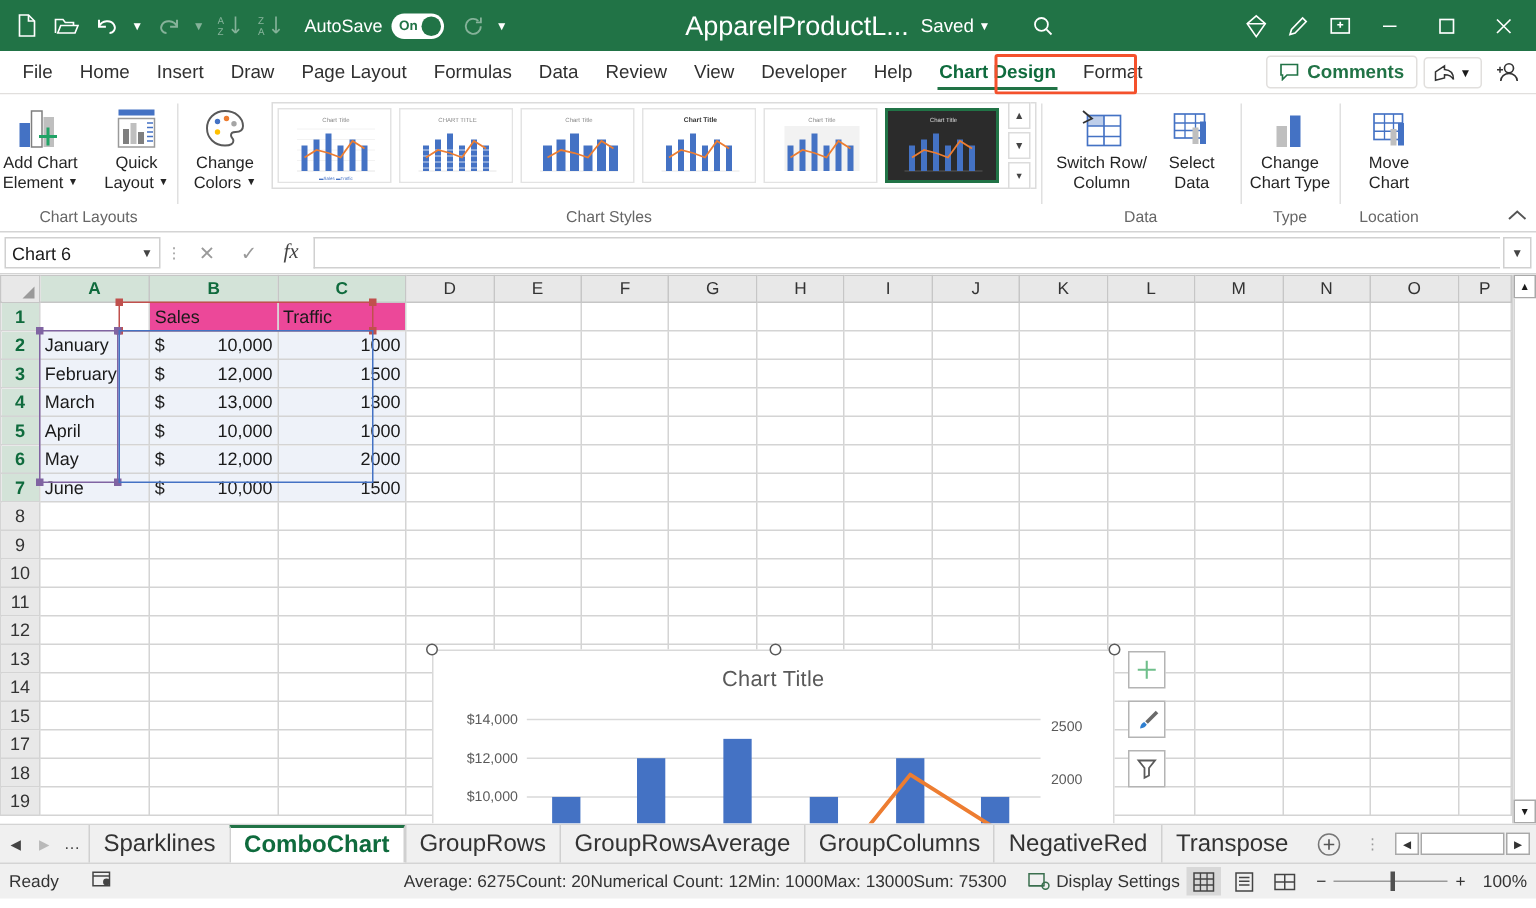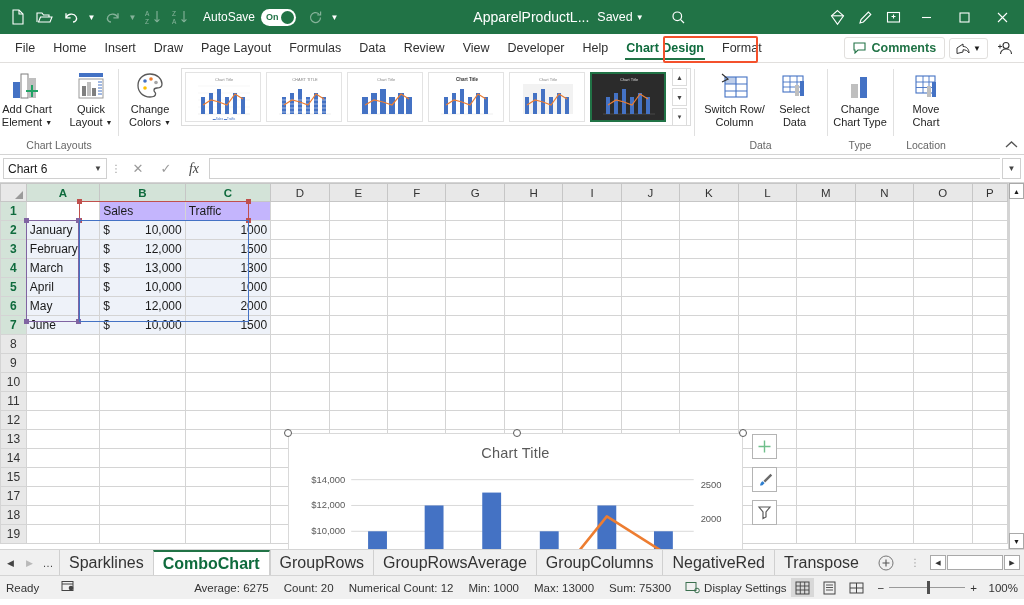--- a/index.html
+++ b/index.html
@@ -28,21 +28,21 @@
   .toggle {
     width: 35px; height: 17px; border-radius: 9px; background: #fff; position: relative;
     display: flex; align-items: center;
   }
   .toggle span { font-size: 9px; color: #217346; font-weight: 600; margin-left: 5px; }
   .toggle i {
     position: absolute; right: 2px; top: 2px; width: 13px; height: 13px;
     border-radius: 50%; background: #217346;
   }
   .title-center { flex: 1; display: flex; align-items: center; justify-content: center; gap: 8px; }
-  .doc-title { font-size: 14px; }
+  .doc-title { font-size: 18px; }
   .saved { font-size: 12.5px; display: flex; align-items: center; gap: 3px; }
   .title-right { display: flex; align-items: center; gap: 2px; }
   .winbtn {
     width: 36px; height: 30px; display: flex; align-items: center; justify-content: center;
   }
 
   
   .tabbar {
     height: 29px; background: #fff; display: flex; align-items: stretch;
     padding-left: 6px; position: relative; border-bottom: 1px solid #e1dfdd;
@@ -159,21 +159,21 @@
     border-color: transparent transparent #9a9a9a transparent;
   }
   .rowhdr {
     width: 26px; background: #e8e8e8; text-align: center; color: #333;
     font-size: 11.5px; border-color: #c6c6c6;
   }
   .rowhdr.hl { background: #d3e3d8; color: #0f6b3d; font-weight: 600; }
   .colhdr td.hl { background: #d3e3d8; color: #0f6b3d; font-weight: 600; }
   td.cell { background: #fff; }
   td.sel-data { background: #eef2f9; }
-  td.hdr-pink { background: #c4b5fd; }
+  td.hdr-pink { background: #ec4899; }
   td.num { text-align: right; }
   .dollar { float: left; }
 
   .selbox {
     position: absolute; border: 1.5px solid #c0504d; pointer-events: none;
   }
   .selbox .h {
     position: absolute; width: 5px; height: 5px; background: #c0504d;
   }
   .selbox-purple { position: absolute; border: 1.5px solid #8064a2; pointer-events: none; }
@@ -224,21 +224,21 @@
     display: flex; align-items: center; justify-content: center; font-size: 7px; color: #333;
   }
   .hstrack { flex: 1; height: 15px; background: #fff; border: 1px solid #a9a9a9; }
 
   
   .statusbar {
     height: 24px; background: #f0f0f0; display: flex; align-items: center;
     font-size: 11.5px; color: #333; border-top: 1px solid #d4d4d4; padding: 0 6px;
   }
   .sb-left { display: flex; align-items: center; gap: 22px; }
-  .sb-stats { margin-left: auto; display: flex; align-items: center; gap: 15px; }
+  .sb-stats { margin-left: auto; display: flex; align-items: center; }
   .sb-right { display: flex; align-items: center; gap: 4px; padding-left: 14px; }
   .viewbtn {
     width: 23px; height: 19px; display: flex; align-items: center; justify-content: center;
   }
   .viewbtn.on { background: #d8d8d8; }
   .zoomslider { display: flex; align-items: center; gap: 5px; padding-left: 6px; }
   .zline { width: 76px; height: 1px; background: #9a9a9a; position: relative; }
   .zline i { position: absolute; left: 38px; top: -6px; width: 3px; height: 13px; background: #505050; }
   .zoompct { width: 36px; text-align: right; font-size: 11.5px; }
 </style>
@@ -532,20 +532,21 @@
               <polyline points="17,32 25,27 33,29 41,32 49,21 57,26" fill="none" stroke="#ED7D31" stroke-width="1.2"></polyline>
             </svg>
         </div>
         <div class="gal-scroll">
           <div>▲</div>
           <div>▼</div>
           <div>▾</div>
         </div>
       </div>
     </div>
+    <div class="rgroup-label">Chart Styles</div>
   </div>
 
   <div class="rgroup" style="width:133px">
     <div class="rgroup-body">
       <div class="bigbtn" style="width:66px">
         <div class="ic">
           <svg width="32" height="30" viewBox="0 0 32 30">
             <rect x="6" y="6" width="22" height="20" fill="none" stroke="#4472C4" stroke-width="1.1"></rect>
             <path d="M6 13h22M6 20h22M17 6v20" stroke="#4472C4" stroke-width="1.1"></path>
             <rect x="6" y="6" width="11" height="7" fill="#4472C4" opacity=".35"></rect>

